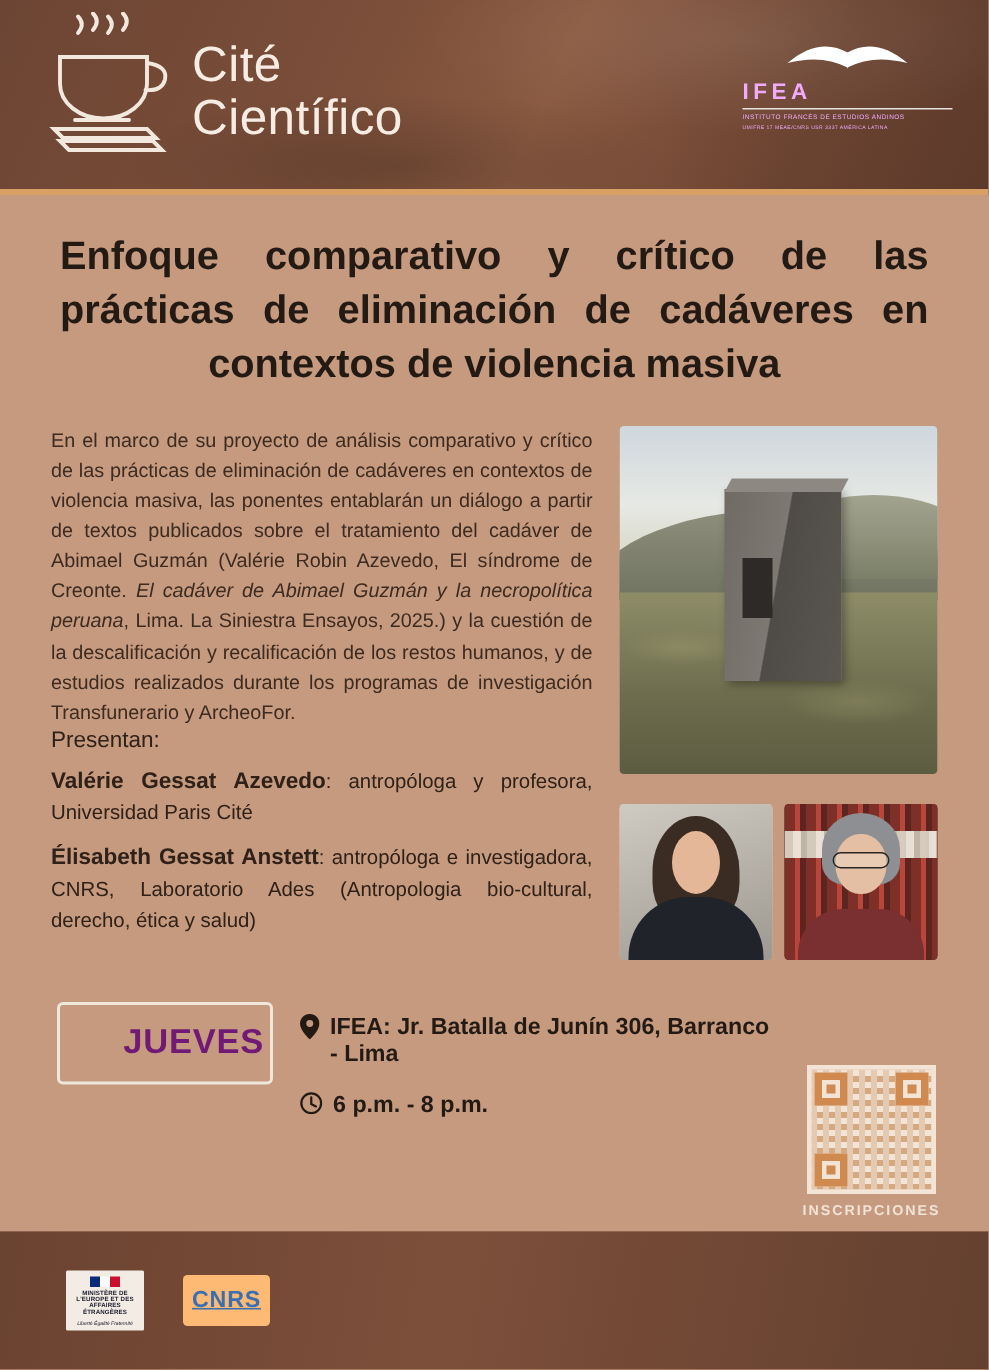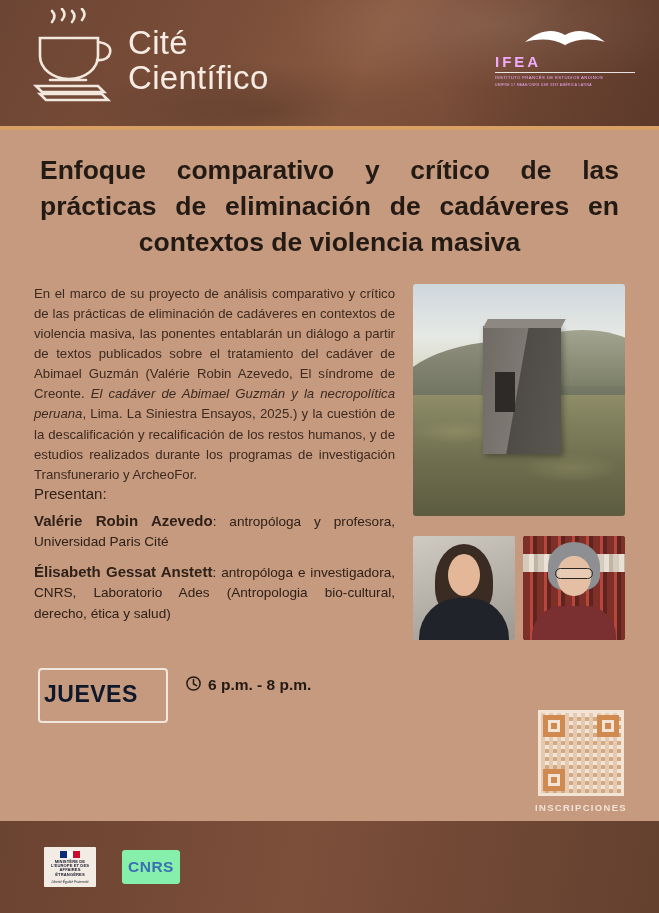--- a/index.html
+++ b/index.html
@@ -254,26 +254,26 @@
   .presenters .p2 { margin-top: 8px; }
 
   
   .info-strip {
     display: flex;
     align-items: flex-start;
     padding: 28px 30px 0 38px;
     gap: 18px;
   }
   .date-box {
-    width: 130px;
+    width: 144px;
     border: 2.5px solid #efe6dc;
     border-radius: 4px;
     padding: 12px 4px 14px 4px;
-    text-align: left;
-    color: #0f172a;
+    text-align: right;
+    color: #701a75;
     line-height: 1.1;
   }
   .date-box .dow {
     font-size: 23px;
     font-weight: bold;
     letter-spacing: 0.5px;
   }
   .date-box .dnum {
     font-size: 27px;
     font-weight: bold;
@@ -363,25 +363,25 @@
     line-height: 1.05;
   }
   .min-logo .flag {
     height: 7px; width: 20px; margin: 0 auto 2px auto;
     background: linear-gradient(90deg,#0b2b7a 0 33%, #ffffff 33% 66%, #c8102e 66% 100%);
   }
   .min-logo .t1 { font-size: 4.1px; font-weight: bold; letter-spacing: .1px; }
   .min-logo .t2 { font-size: 3.4px; margin-top: 3px; font-style: italic; line-height: 1.25; }
   .cnrs-logo {
     width: 58px; height: 34px;
-    background: #86efac;
+    background: #fdba74;
     color: #3b6fb3;
     border-radius: 3px;
     display: flex; align-items: center; justify-content: center;
-    font-size: 15.5px; font-weight: bold; letter-spacing: .5px;
+    font-size: 15.5px; font-weight: bold; letter-spacing: .5px; text-decoration: underline;
   }
   .free-note {
     color: #f6ece2;
     font-size: 15px;
   }
 </style>
 </head>
 <body>
 
 <div class="header">
@@ -425,21 +425,21 @@
   <div class="col-left">
 
     <p class="intro">
       <span>En el marco de su proyecto de análisis comparativo y crítico de las prácticas de eliminación de cadáveres en contextos de violencia masiva, las ponentes entablarán un diálogo a partir de textos publicados sobre el tratamiento del cadáver de Abimael Guzmán (Valérie Robin Azevedo, El síndrome de Creonte. </span><i>El cadáver de Abimael Guzmán y la necropolítica peruana</i><span>, Lima. La Siniestra Ensayos, 2025.) y la cuestión de la descalificación y recalificación de los restos humanos, y de estudios realizados durante los programas de investigación Transfunerario y ArcheoFor.</span>
     </p>
 
     <div class="presenters">
       <div class="lead">Presentan:</div>
 
       <p>
-        <span class="pname">Valérie Robin Azevedo</span><span>: antropóloga y profesora, Universidad Paris Cité</span>
+        <span class="pname">Valérie Gessat Azevedo</span><span>: antropóloga y profesora, Universidad Paris Cité</span>
       </p>
 
       <p class="p2">
         <span class="pname">Élisabeth Gessat Anstett</span><span>: antropóloga e investigadora, CNRS, Laboratorio Ades (Antropologia bio-cultural, derecho, ética y salud)</span>
       </p>
     </div>
   </div>
 
   <div class="col-right">
     <div class="photo-main">
@@ -473,20 +473,29 @@
 
 <div class="info-strip">
 
   <div class="date-box">
     <div class="dow">JUEVES</div>
   </div>
 
   <div class="meta">
     <div class="line">
       <span class="pin">
+        <svg width="13" height="17" viewBox="0 0 13 17">
+            <path d="M6.5 0C2.9 0 0 2.9 0 6.5C0 11 6.5 17 6.5 17S13 11 13 6.5C13 2.9 10.1 0 6.5 0Z" fill="#241a14"></path>
+            <circle cx="6.5" cy="6.3" r="2.3" fill="#c59a7f"></circle>
+          </svg>
+      </span>
+      <span class="txt">IFEA: Jr. Batalla de Junín 306, Barranco - Lima</span>
+    </div>
+    <div class="line">
+      <span class="pin">
         <svg width="15" height="15" viewBox="0 0 15 15">
             <circle cx="7.5" cy="7.5" r="6.6" fill="none" stroke="#241a14" stroke-width="1.5"></circle>
             <path d="M7.5 3.6 V8 L10.6 9.6" fill="none" stroke="#241a14" stroke-width="1.5" stroke-linecap="round"></path>
           </svg>
       </span>
       <span class="txt">6 p.m. - 8 p.m.</span>
     </div>
   </div>
 
   <div class="qr-block">

